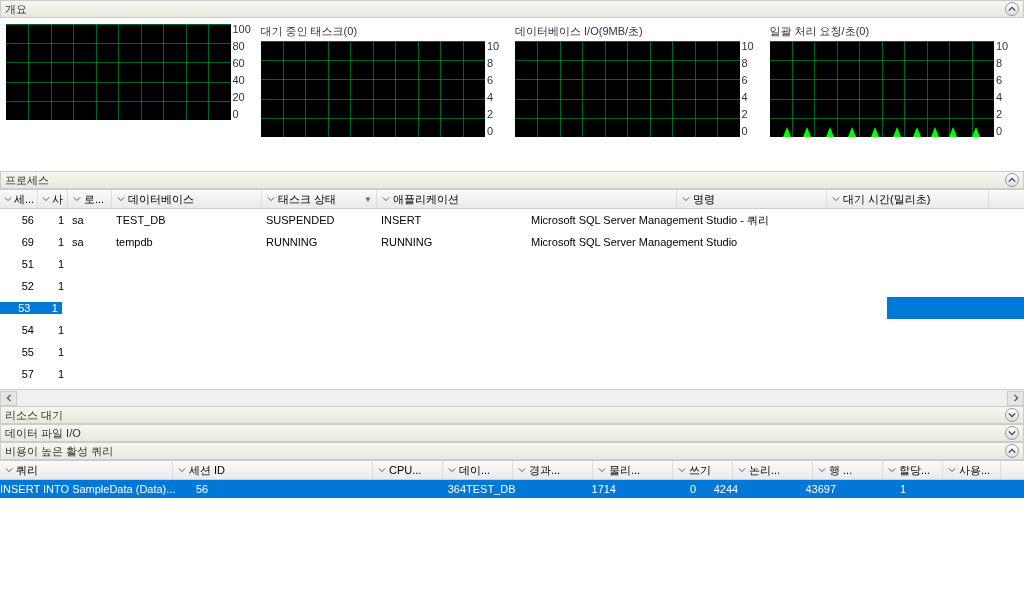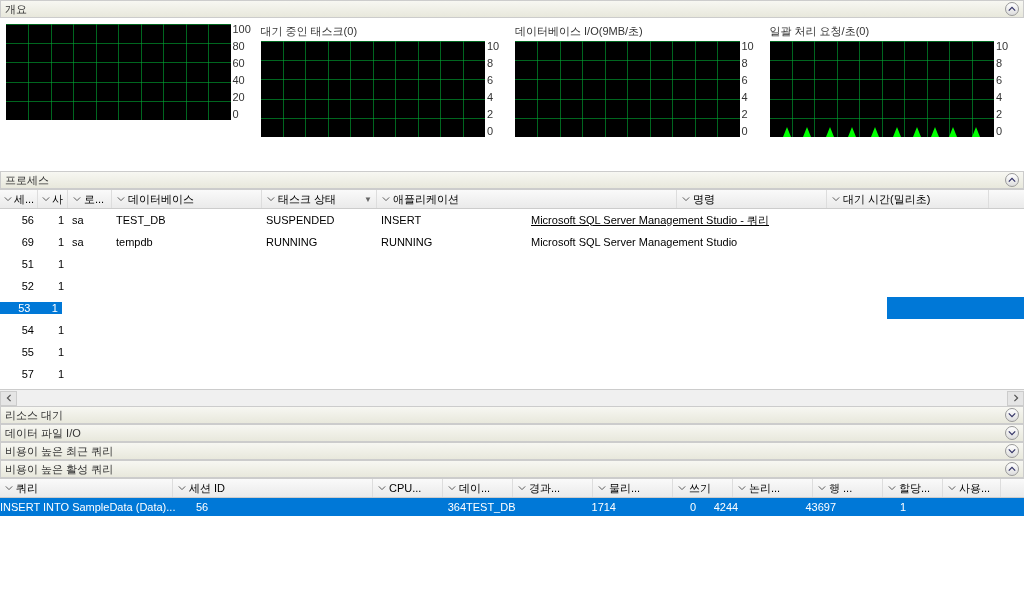--- a/index.html
+++ b/index.html
@@ -268,21 +268,21 @@
       </div>
     </div>
   <div class="rows" id="proc-rows">
       <div class="row">
         <div class="cell" style="width:38px;text-align:right;">56</div>
         <div class="cell" style="width:30px;text-align:right;">1</div>
         <div class="cell" style="width:44px;">sa</div>
         <div class="cell" style="width:150px;">TEST_DB</div>
         <div class="cell" style="width:115px;">SUSPENDED</div>
         <div class="cell" style="width:150px;">INSERT</div>
-        <div class="cell" style="width:300px;text-decoration:underline;">Microsoft SQL Server Management Studio - 쿼리</div>
+        <div class="cell" style="width:300px;">Microsoft SQL Server Management Studio - 쿼리</div>
         <div class="cell" style="width:162px;"></div>
       </div>
       <div class="row">
         <div class="cell" style="width:38px;text-align:right;">69</div>
         <div class="cell" style="width:30px;text-align:right;">1</div>
         <div class="cell" style="width:44px;">sa</div>
         <div class="cell" style="width:150px;">tempdb</div>
         <div class="cell" style="width:115px;">RUNNING</div>
         <div class="cell" style="width:150px;">RUNNING</div>
         <div class="cell" style="width:300px;">Microsoft SQL Server Management Studio</div>
@@ -369,28 +369,20 @@
     <div class="section-header">
       <span class="section-title">리소스 대기</span>
       <span class="collapse-btn">
         <svg viewBox="0 0 10 10">
           <path d="M1 3 L5 7 L9 3" stroke="#336" fill="none" stroke-width="1.5"></path>
         </svg>
       </span>
     </div>
     <div class="section-header">
       <span class="section-title">데이터 파일 I/O</span>
-      <span class="collapse-btn">
-        <svg viewBox="0 0 10 10">
-          <path d="M1 3 L5 7 L9 3" stroke="#336" fill="none" stroke-width="1.5"></path>
-        </svg>
-      </span>
-    </div>
-    <div class="section-header">
-      <span class="section-title">비용이 높은 최근 쿼리</span>
       <span class="collapse-btn">
         <svg viewBox="0 0 10 10">
           <path d="M1 3 L5 7 L9 3" stroke="#336" fill="none" stroke-width="1.5"></path>
         </svg>
       </span>
     </div>
     <div class="section-header">
       <span class="section-title">비용이 높은 활성 쿼리</span>
       <span class="collapse-btn">
         <svg viewBox="0 0 10 10">

